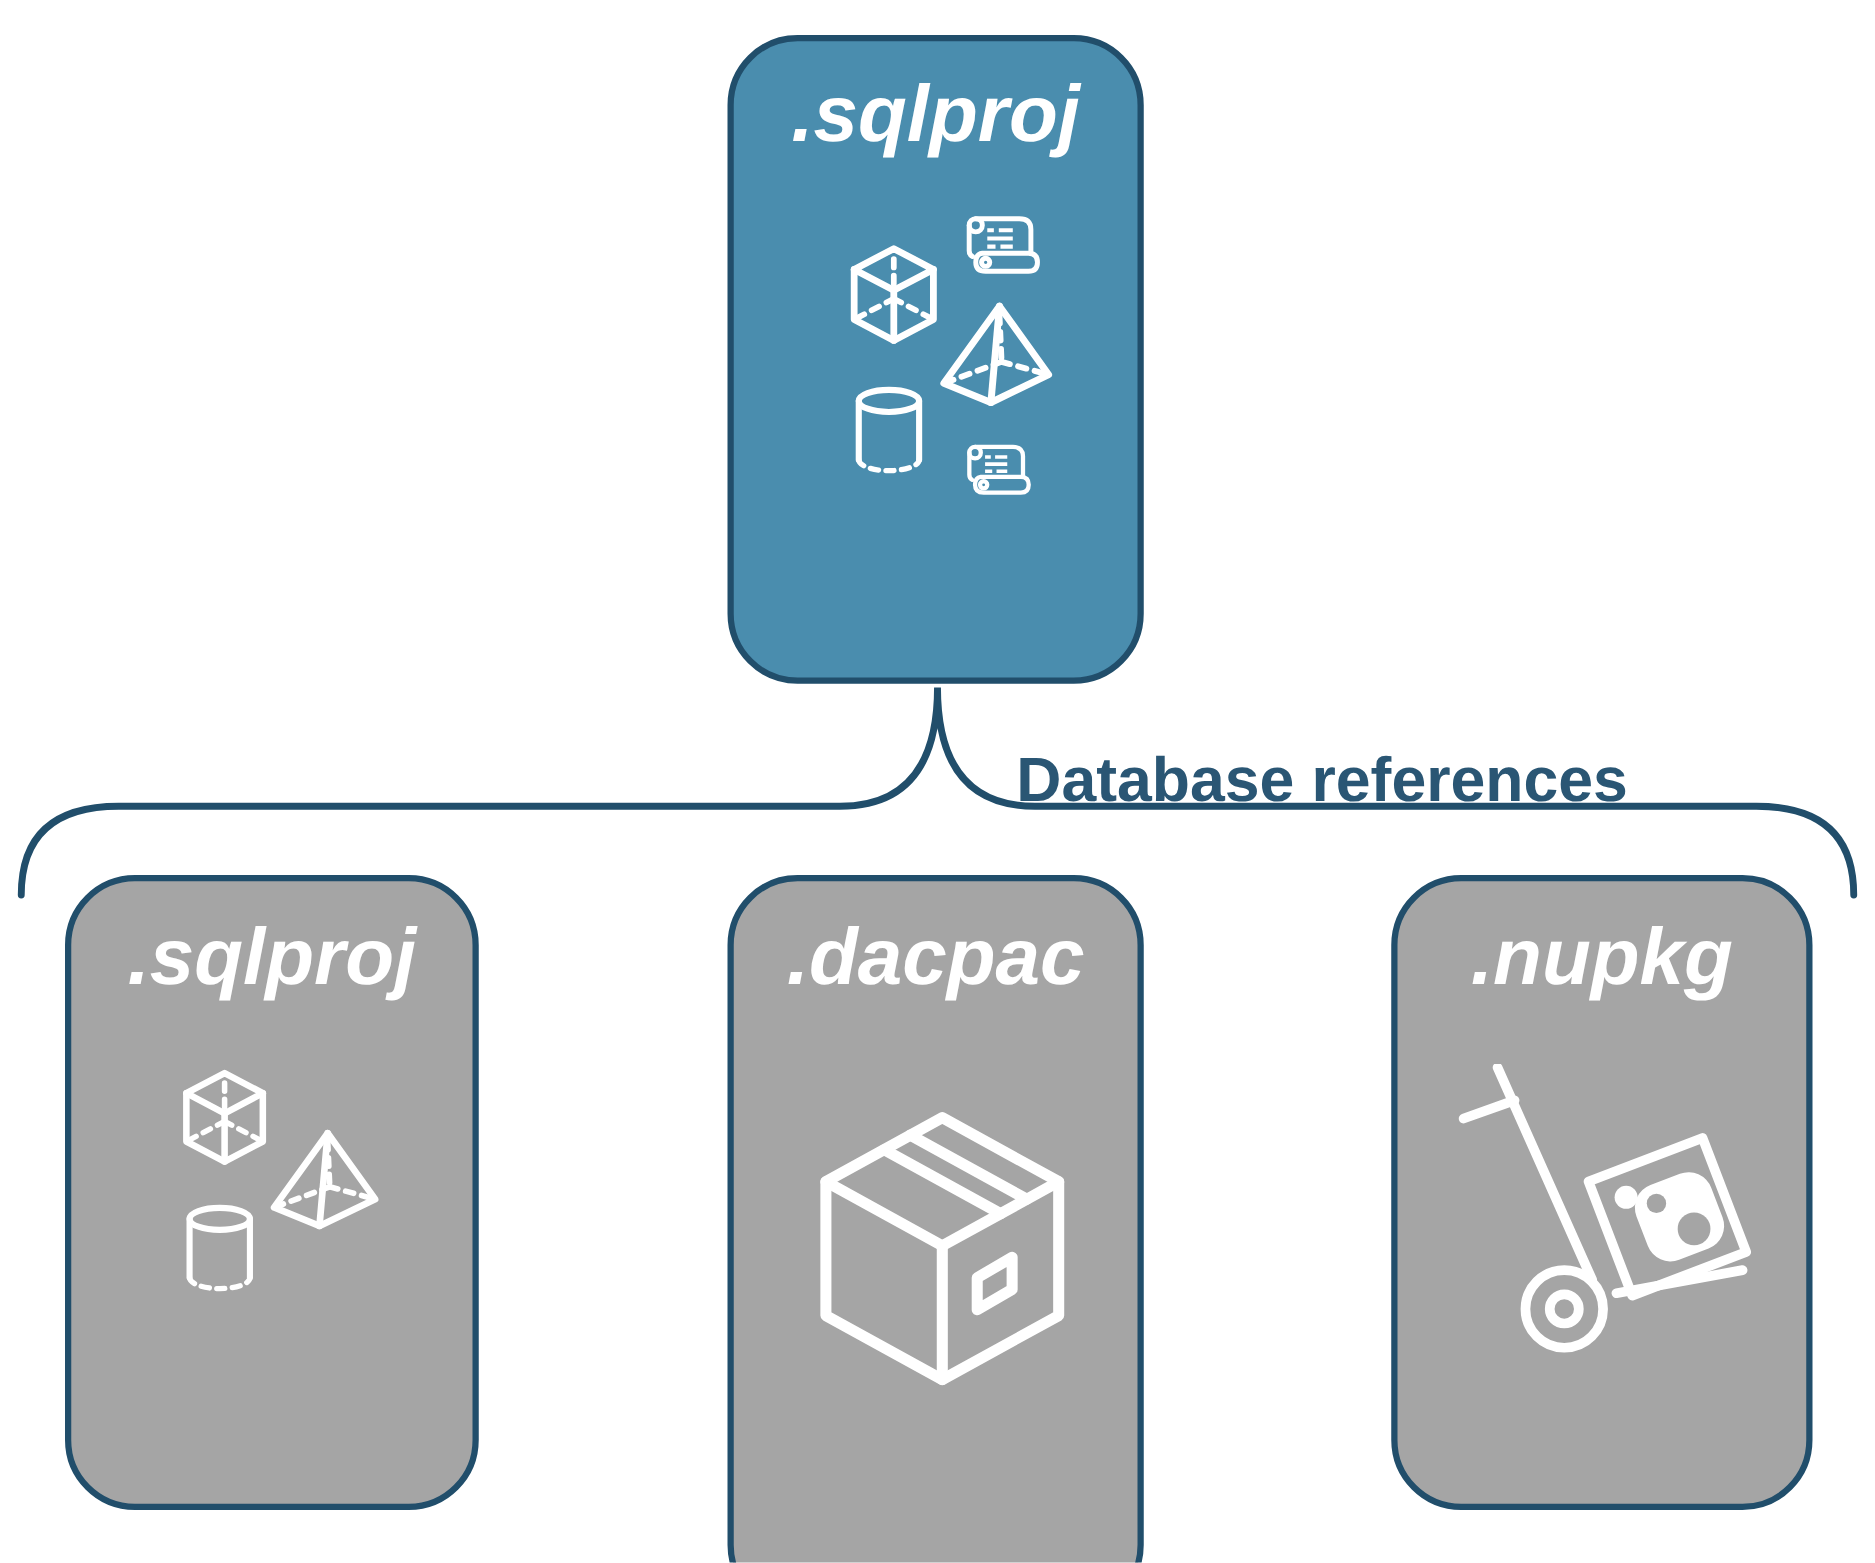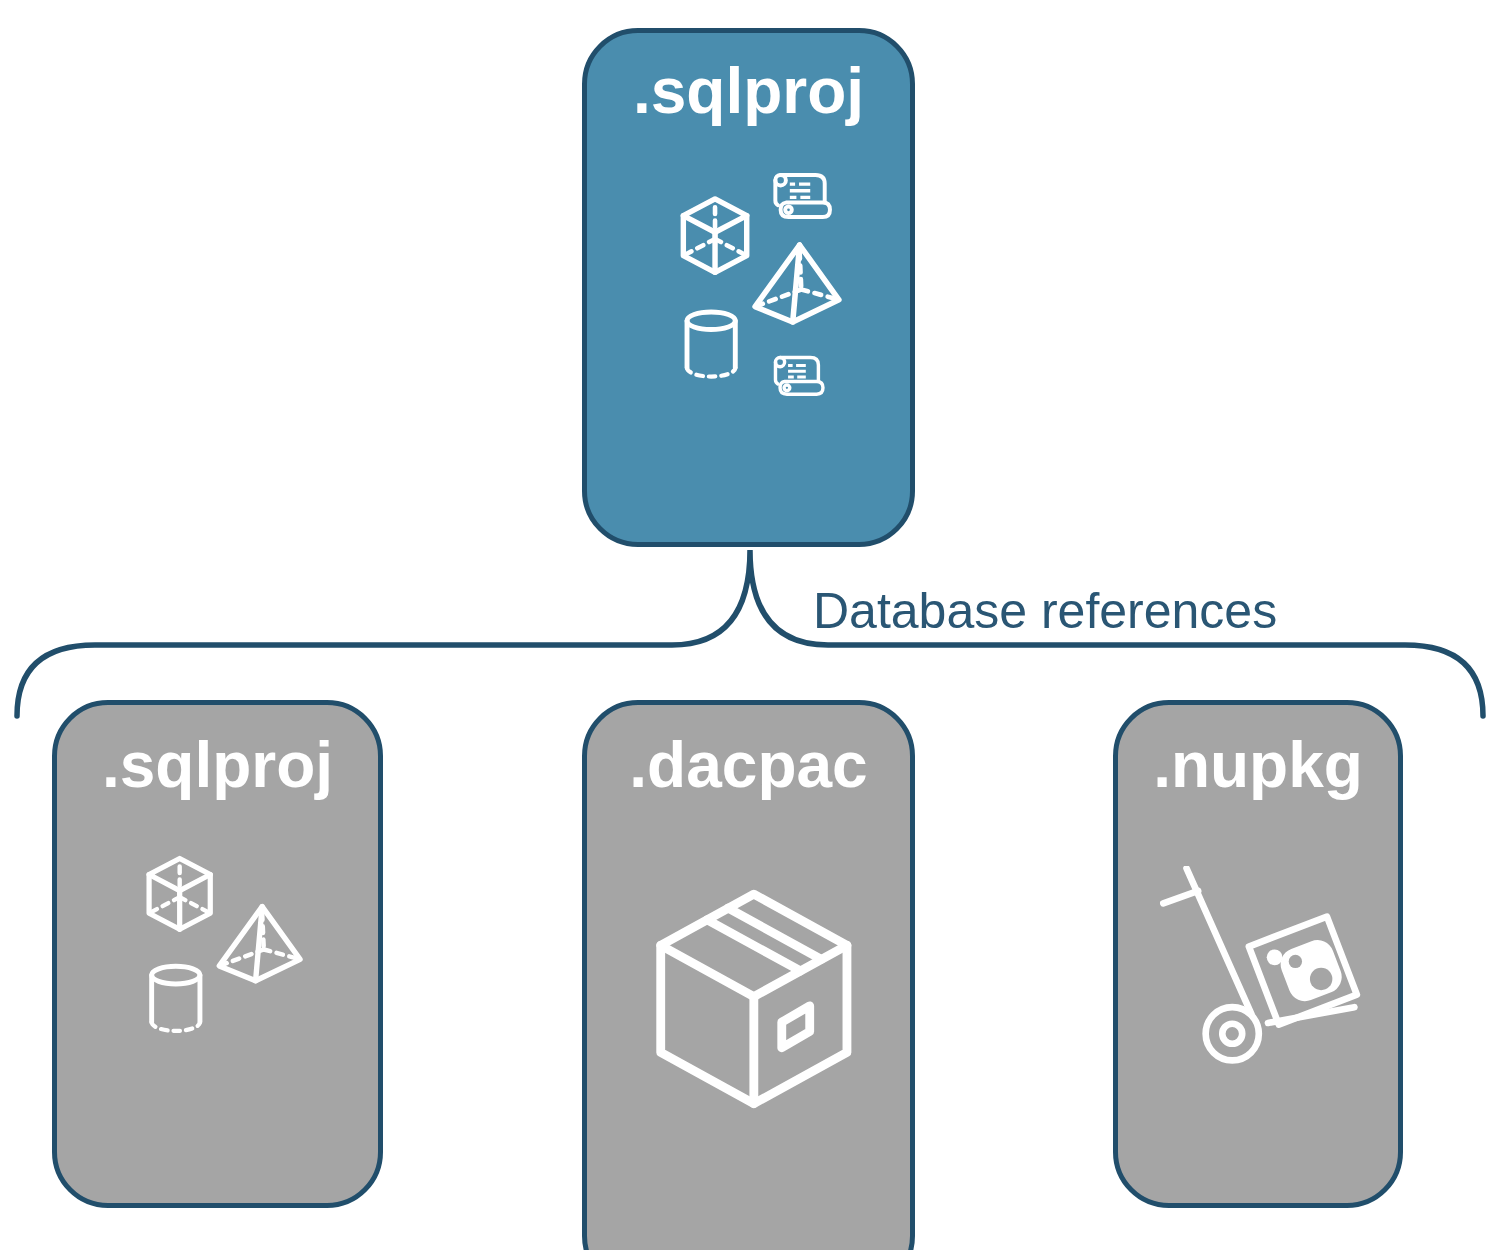--- a/index.html
+++ b/index.html
@@ -7,29 +7,29 @@
     --labeltext:#2A5674; --icon:#FFFFFF; --bg:#FFFFFF;
   }
   *{margin:0;padding:0;box-sizing:border-box;}
   html,body{width:1500px;height:1250px;background:var(--bg);overflow:hidden;
     font-family:"Liberation Sans", sans-serif;}
   .canvas{position:relative;width:1500px;height:1250px;background:var(--bg);}
   .card{position:absolute;border:5px solid var(--outline);border-radius:56px;}
   .card.top{left:582px;top:28px;width:333px;height:519px;background:var(--accent);}
   .card.c1{left:52px;top:700px;width:331px;height:508px;background:var(--gray);}
   .card.c2{left:582px;top:700px;width:333px;height:592px;background:var(--gray);}
-  .card.c3{left:1113px;top:700px;width:290px;height:508px;background:var(--gray);}
+  .card.c3{left:1113px;top:700px;width:337px;height:508px;background:var(--gray);}
   .title{position:absolute;top:22px;left:0;right:0;text-align:center;
-    font-weight:bold;font-size:64px;line-height:1.15;color:var(--icon);}
+    font-weight:bold;font-size:64px;line-height:1.15;color:var(--icon);font-style:italic;}
   .card.c1 .title,.card.c2 .title,.card.c3 .title{top:24px;}
   .icons{position:absolute;left:0;top:0;width:100%;height:100%;color:var(--icon);}
   .brace{position:absolute;left:0;top:0;width:1500px;height:1250px;pointer-events:none;}
   .brace path{stroke:var(--outline);stroke-width:5.5;fill:none;stroke-linecap:round;}
-  .connector-label{position:absolute;left:813px;top:584px;
-    font-weight:normal;font-size:50px;line-height:1.1;color:var(--labeltext);white-space:nowrap;}
+  .connector-label{position:absolute;left:813px;top:597px;
+    font-weight:bold;font-size:50px;line-height:1.1;color:var(--labeltext);white-space:nowrap;}
   .defs{position:absolute;width:0;height:0;overflow:hidden;}
 </style>
 </head>
 <body>
 
 <svg class="defs" aria-hidden="true">
   <symbol id="sym-cube" viewBox="0 0 100 100">
     <g fill="none" stroke="currentColor" stroke-width="6.5" stroke-linejoin="round" stroke-linecap="round">
       <path d="M50 6 L88 26 L50 46 L12 26 Z"></path>
       <path d="M12 26 V74 L50 94 L88 74 V26"></path>

